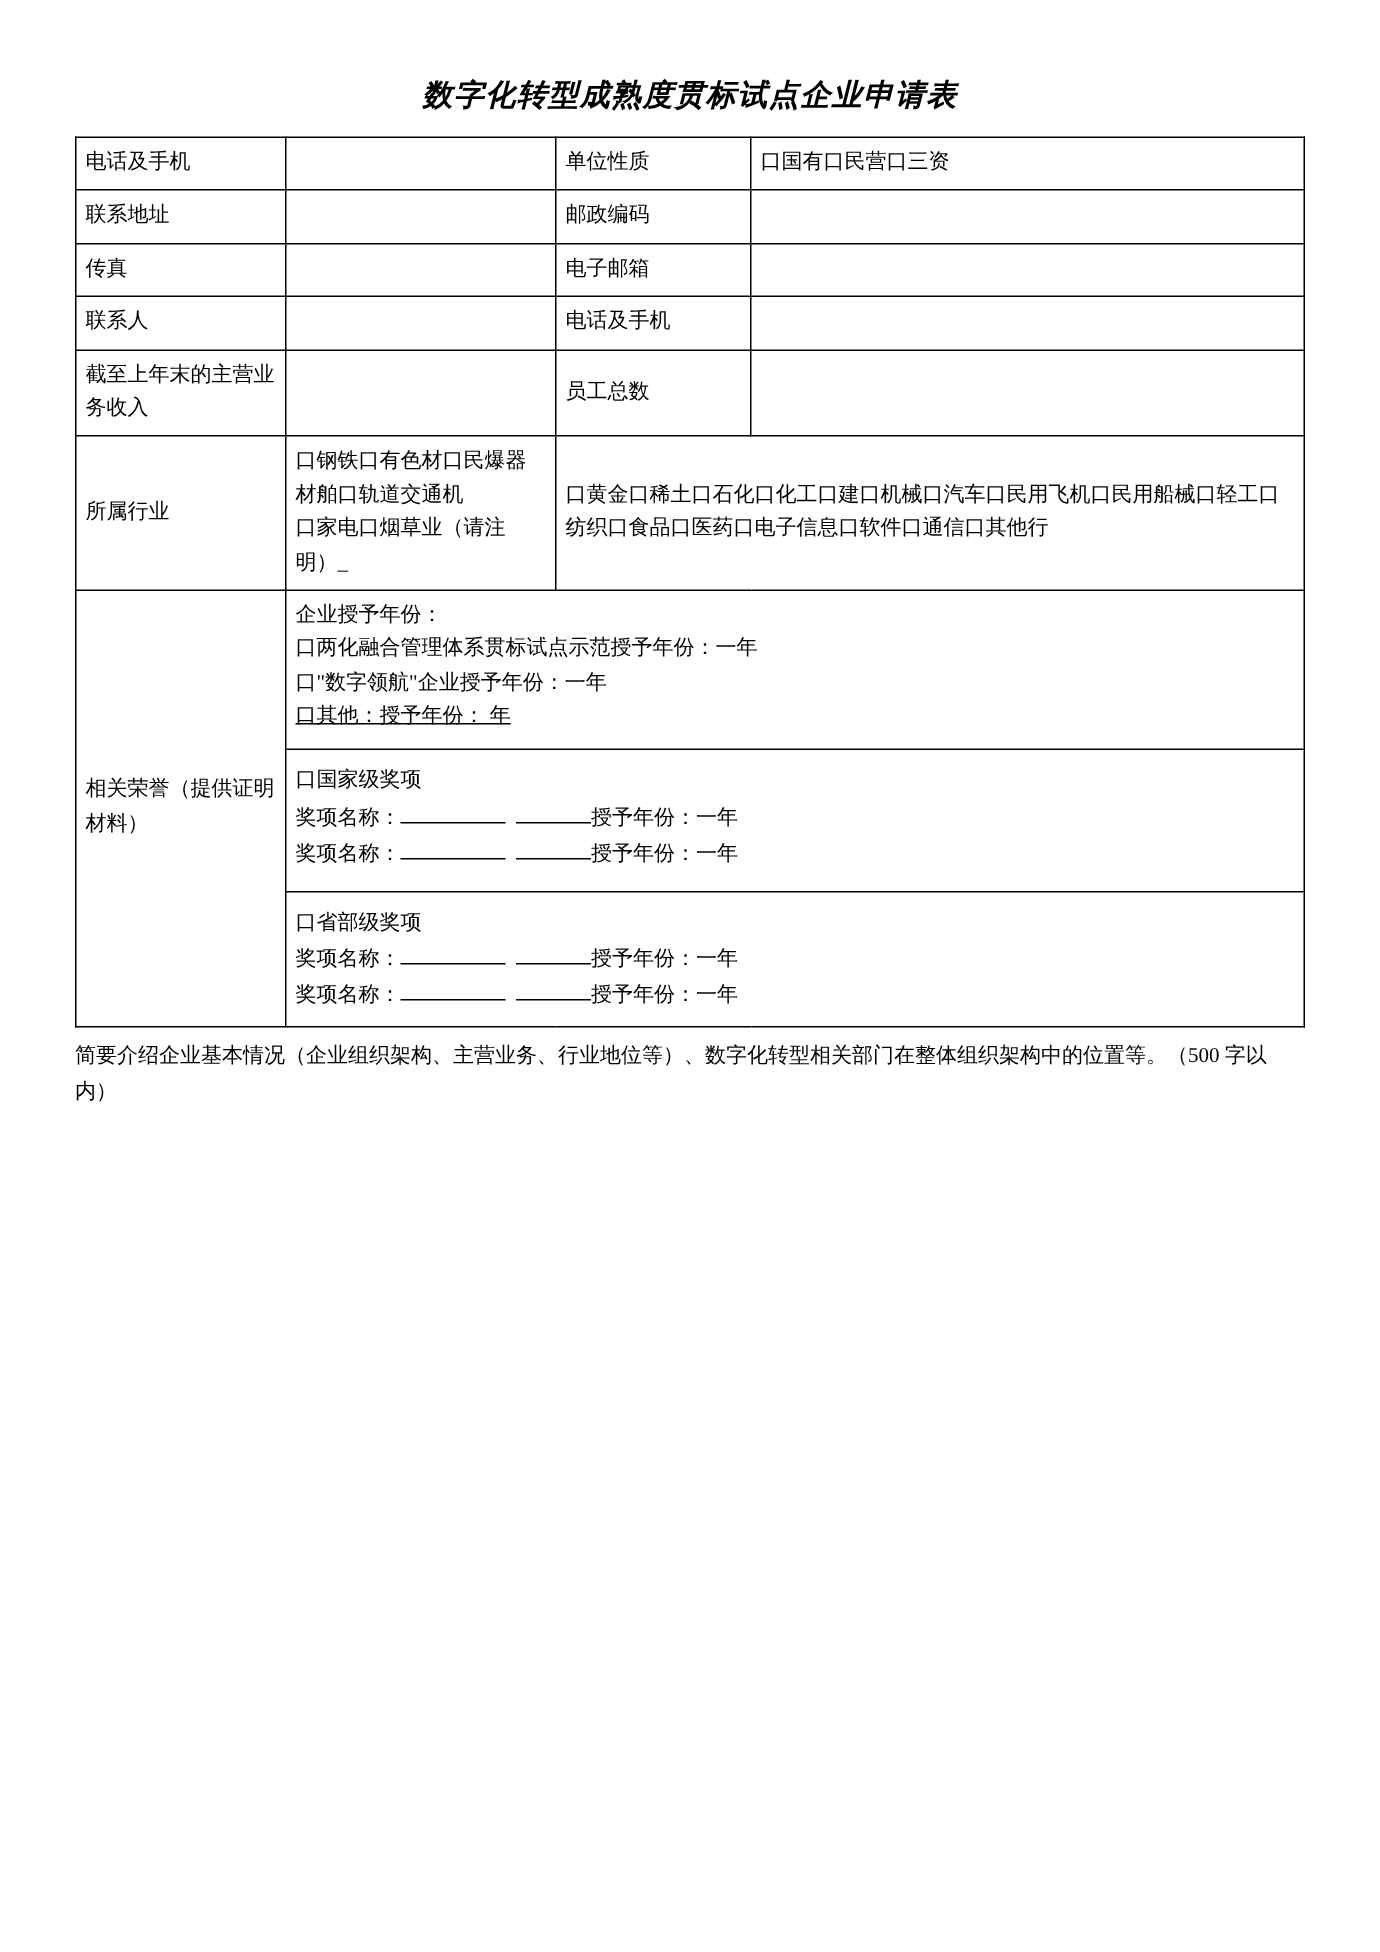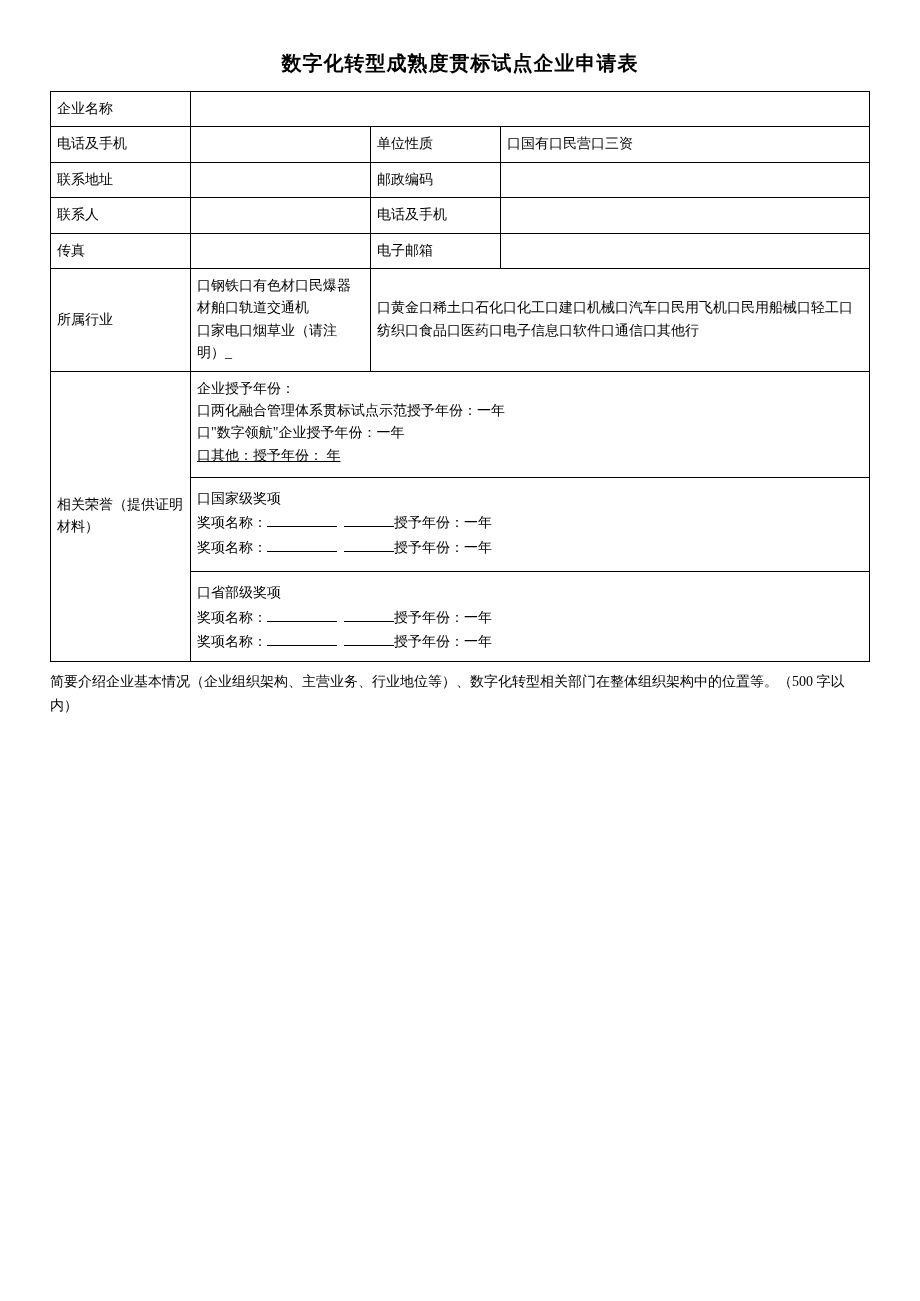--- a/index.html
+++ b/index.html
@@ -10,20 +10,21 @@
       background: #fff;
       padding: 50px;
       width: 920px;
     }
     .page-title {
       text-align: center;
       font-size: 20px;
       font-weight: bold;
       margin-bottom: 14px;
       letter-spacing: 1px;
+      font-style: italic;
     }
     table.form {
       border-collapse: collapse;
       width: 100%;
       table-layout: fixed;
     }
     table.form td {
       border: 1px solid #000;
       padding: 6px 6px;
       vertical-align: middle;
@@ -61,54 +62,56 @@
 
 <table class="form">
   <colgroup>
     <col class="label-col">
     <col class="val-col-1">
     <col class="label-col-2">
     <col>
   </colgroup>
 
   <tbody>
-      <tr>
-    <td>企业名称</td>
-    <td colspan="3"></td>
-  </tr>
 
 
   <tr>
     <td>电话及手机</td>
     <td></td>
     <td>单位性质</td>
     <td>口国有口民营口三资</td>
   </tr>
 
   <tr>
     <td>联系地址</td>
     <td></td>
     <td>邮政编码</td>
     <td></td>
   </tr>
 
   <tr>
+    <td>传真</td>
+    <td></td>
+    <td>电子邮箱</td>
+    <td></td>
+  </tr>
+
+  <tr>
     <td>联系人</td>
     <td></td>
     <td>电话及手机</td>
     <td></td>
   </tr>
 
   <tr>
-    <td>传真</td>
+    <td>截至上年末的主营业务收入</td>
     <td></td>
-    <td>电子邮箱</td>
+    <td>员工总数</td>
     <td></td>
   </tr>
-
 
   <tr>
     <td>所属行业</td>
     <td style="white-space:pre-wrap">口钢铁口有色材口民爆器材舶口轨道交通机
 口家电口烟草业（请注明）_</td>
     <td colspan="2">口黄金口稀土口石化口化工口建口机械口汽车口民用飞机口民用船械口轻工口纺织口食品口医药口电子信息口软件口通信口其他行</td>
   </tr>
 
 
   <tr>

